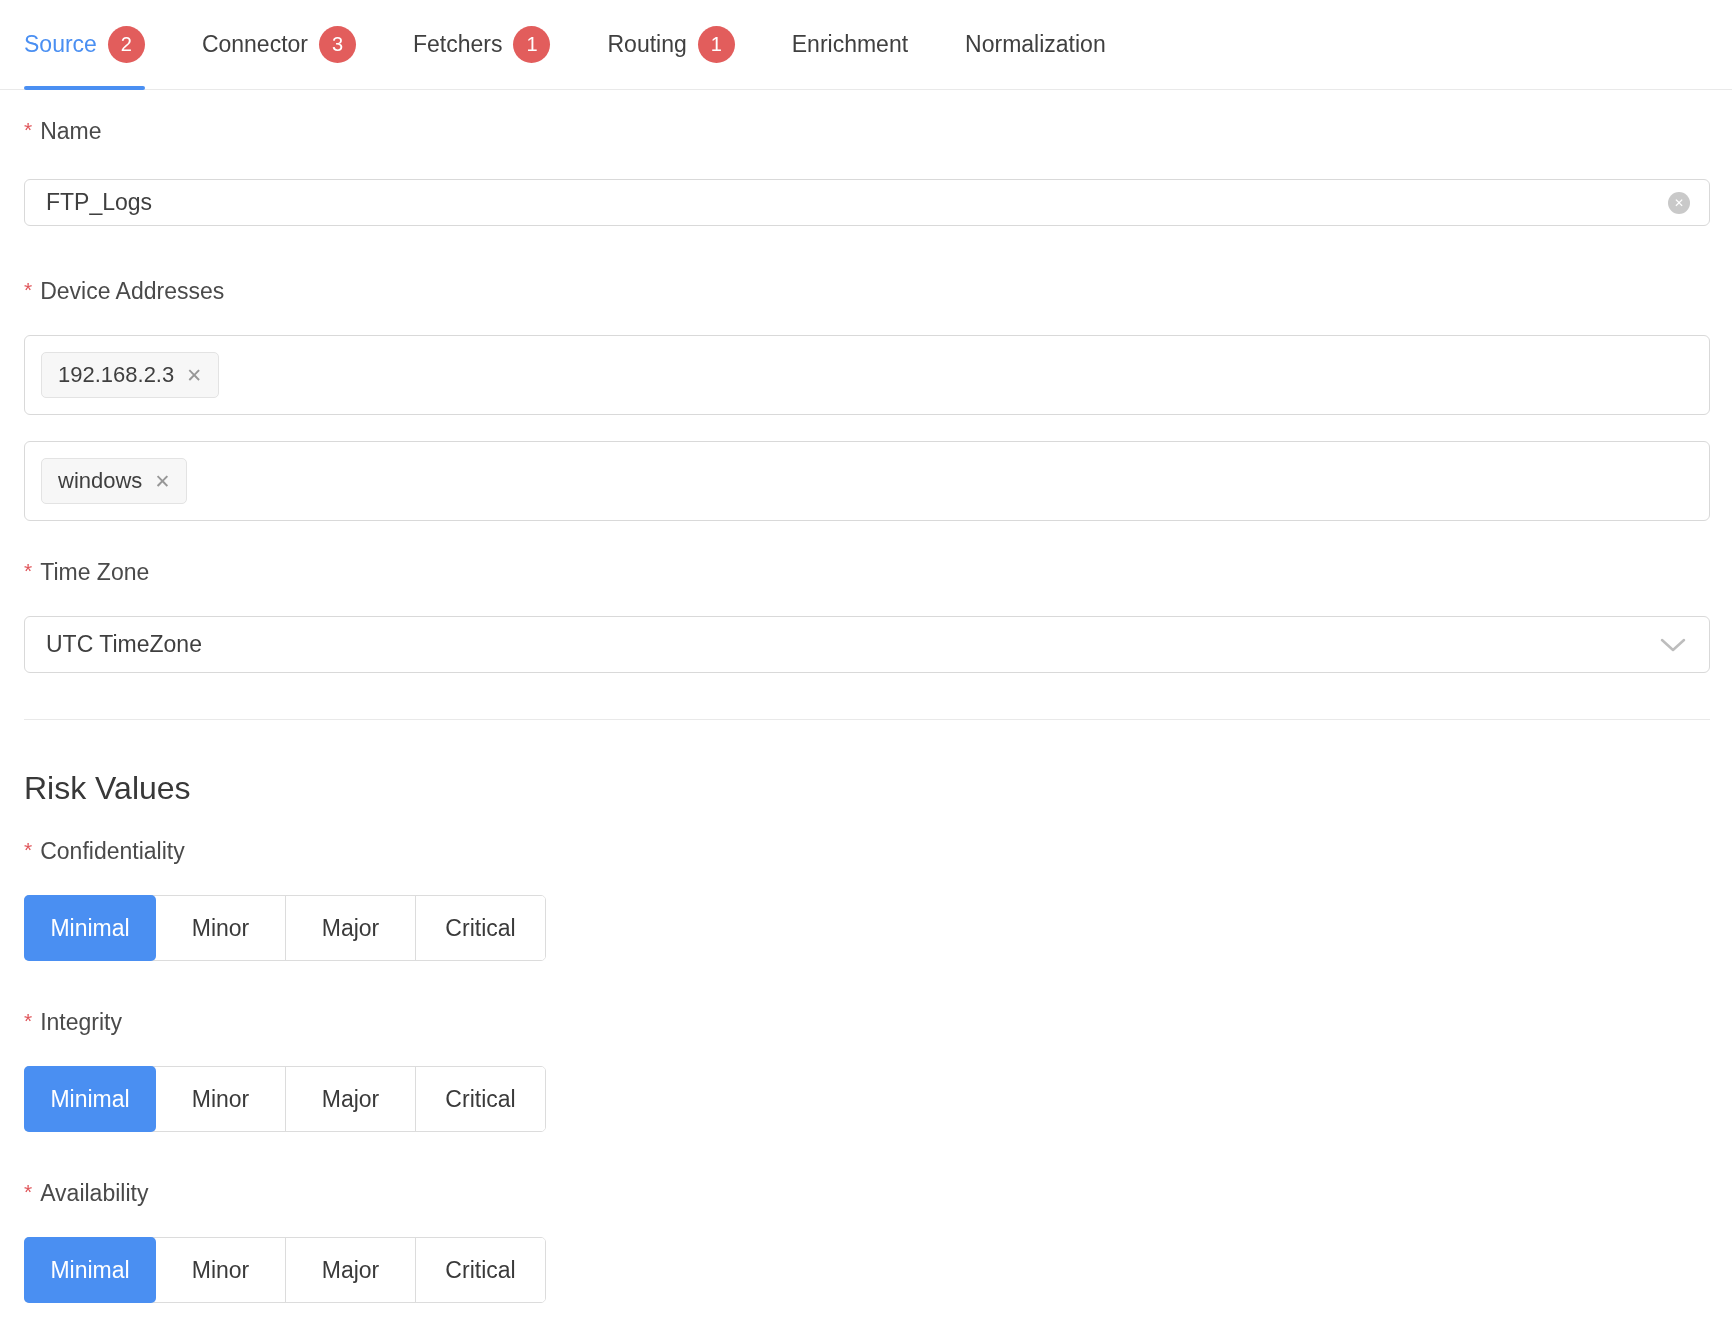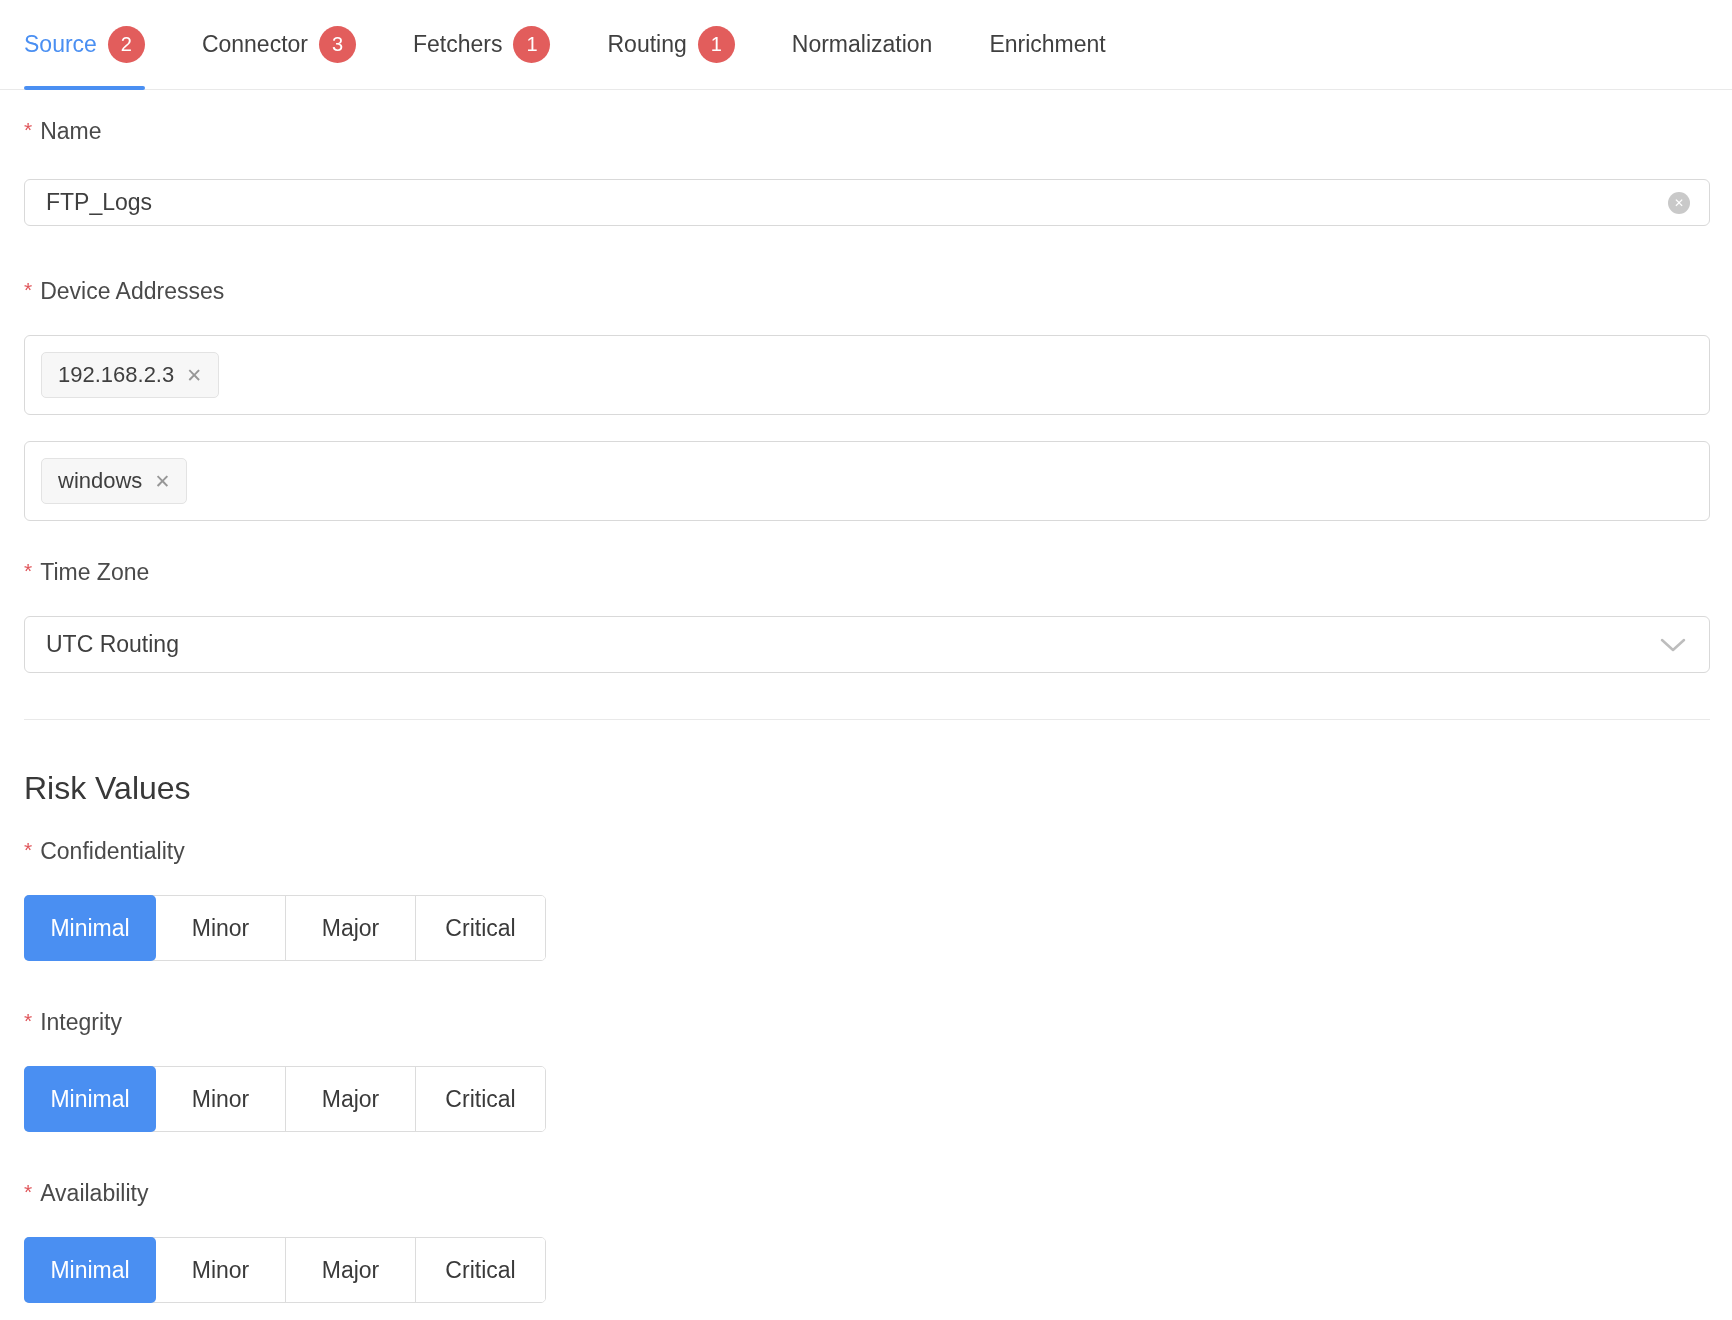--- a/index.html
+++ b/index.html
@@ -133,24 +133,24 @@
     </div>
     <div class="tab">
       <span>Fetchers</span>
       <span class="badge">1</span>
     </div>
     <div class="tab">
       <span>Routing</span>
       <span class="badge">1</span>
     </div>
     <div class="tab">
+      <span>Enrichment</span>
+    </div>
+    <div class="tab">
       <span>Normalization</span>
-    </div>
-    <div class="tab">
-      <span>Enrichment</span>
     </div>
   </div>
 
   <div class="content">
 
     <div class="field-label mt-name-label">
       <span class="req">*</span>
       <span>Name</span>
     </div>
     <div class="input-wrap mt-name-input">
@@ -176,21 +176,21 @@
         <span>windows</span>
         <span class="tag-x">✕</span>
       </span>
     </div>
 
     <div class="field-label mt-tz-label">
       <span class="req">*</span>
       <span>Time Zone</span>
     </div>
     <div class="selectbox mt-tz-select">
-      <span>UTC Routing</span>
+      <span>UTC TimeZone</span>
       <span class="chevron">
         <svg width="28" height="16" viewBox="0 0 28 16">
           <polyline points="3,3 14,13 25,3" fill="none" stroke="#bdbdbd" stroke-width="2.5" stroke-linecap="round" stroke-linejoin="round"></polyline>
         </svg>
       </span>
     </div>
 
     <div class="divider"></div>
 
     <div class="risk-heading">Risk Values</div>

